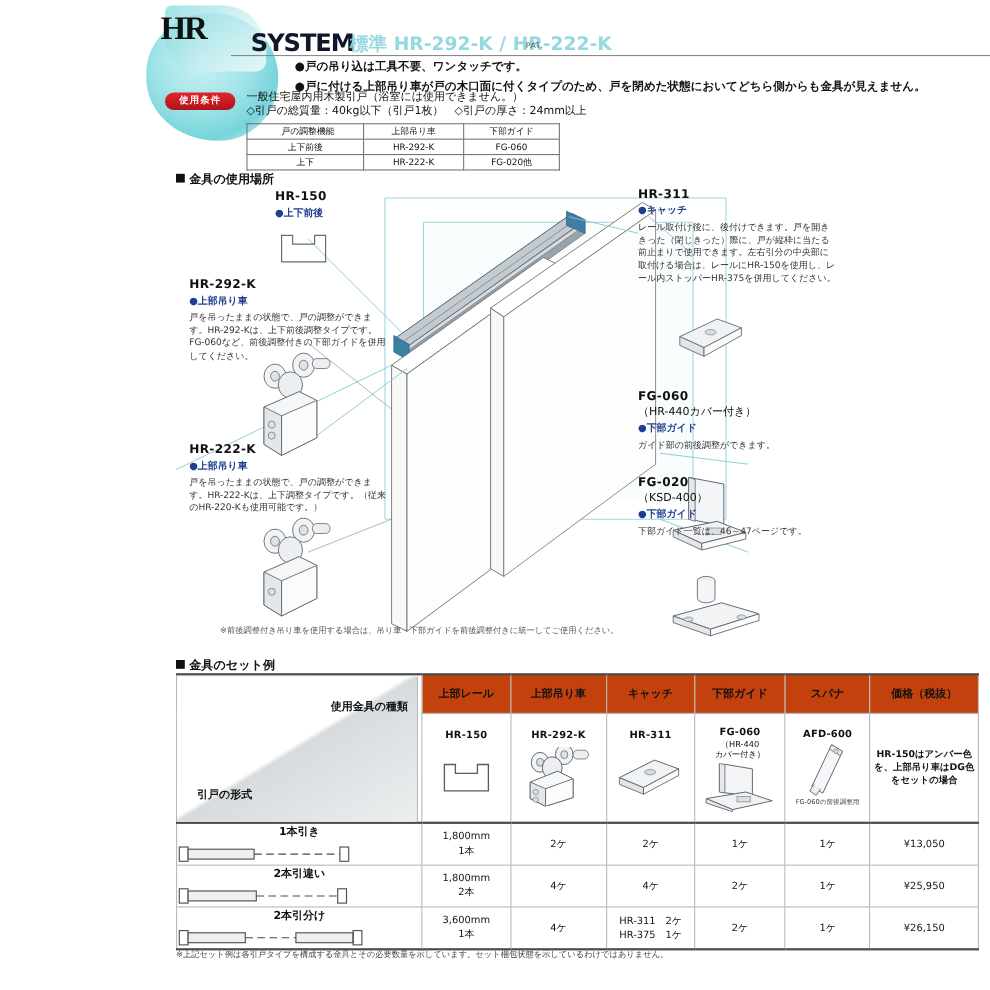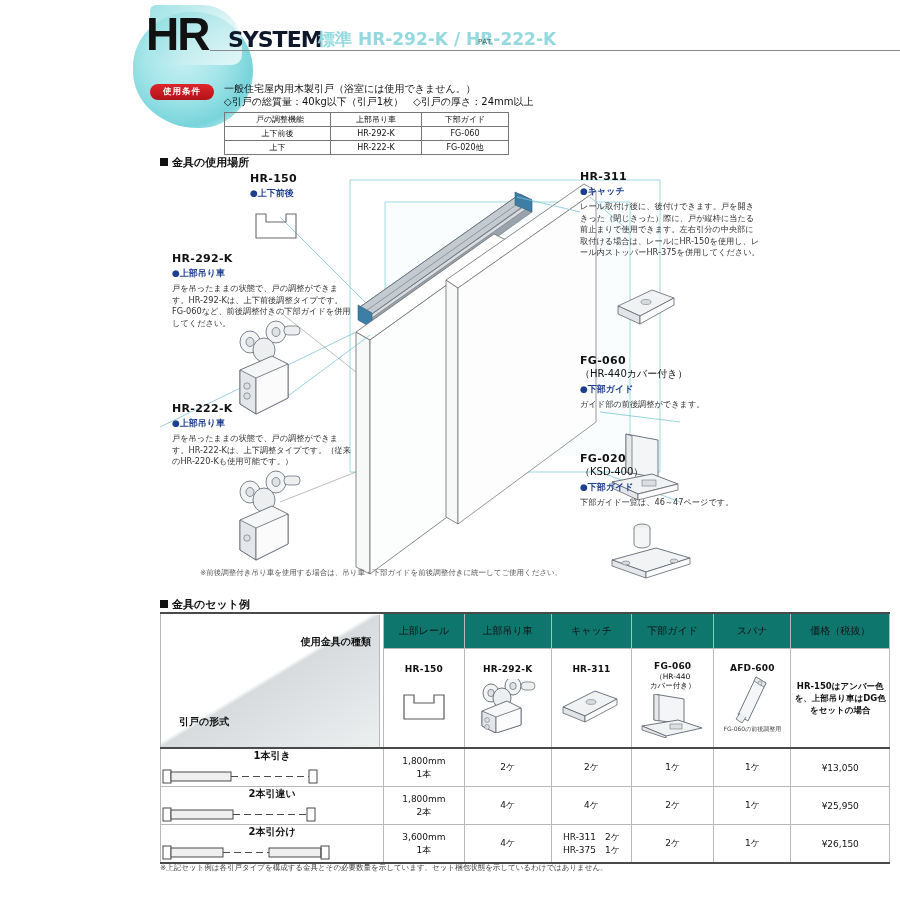--- a/index.html
+++ b/index.html
@@ -21,22 +21,22 @@
     border-radius:50% 50% 45% 55%/ 48% 52% 50% 50%;
     opacity:.85;
   }
   .logo-blob2{
     position:absolute;left:150px;top:5px;width:92px;height:60px;
     background:linear-gradient(130deg,#7fd9dd 0%, #cdeff1 60%, #ffffff 100%);
     border-radius:6px 40px 10px 30px;opacity:.75;
   }
   .logo-hr{
     position:absolute;left:146px;top:11px;
-    font-family:Liberation Sans, sans-serif;
-    font-weight:bold;font-size:46px;letter-spacing:-2px;color:#111;
+    font-family:Liberation Serif, serif;
+    font-weight:bold;font-size:30px;letter-spacing:-2px;color:#111;
     line-height:1;
   }
   .logo-system{
     position:absolute;left:228px;top:27px;
     font-weight:bold;font-size:22px;letter-spacing:-1px;color:#0f172a;text-align:right;
   }
   .logo-models{
     position:absolute;left:318px;top:28px;
     font-weight:bold;font-size:17px;letter-spacing:0px;
     color:#8fd8de;opacity:.95;white-space:nowrap;
@@ -96,21 +96,21 @@
   table.set td,table.set th{border:1px solid #b9b9b9;padding:0;vertical-align:middle;text-align:center;}
   table.set .thick-top{border-top:2px solid #4a4a4a;}
   table.set .thick-bot{border-bottom:2px solid #4a4a4a;}
   .corner{
     position:relative;height:132px;width:218px;
     background:linear-gradient(to bottom right,#ffffff 0%,#ffffff 48%,#d7dbdd 50%,#eceff0 100%);
     border-right:1px solid #b9b9b9;
   }
   .corner .t1{position:absolute;right:8px;top:20px;font-weight:bold;font-size:10px;}
   .corner .t2{position:absolute;left:18px;bottom:18px;font-weight:bold;font-size:10px;}
-  .hdr-cell{height:34px;font-weight:normal;font-size:10px;background:#0f766e;}
+  .hdr-cell{height:34px;font-weight:bold;font-size:10px;background:#c2410c;}
   .code-cell{height:98px;font-size:9px;vertical-align:top;padding-top:6px;}
   .code-cell .cc{font-weight:bold;font-size:9px;letter-spacing:.2px;}
   .code-cell .sub2{font-size:7.5px;line-height:9px;margin-top:1px;}
   .code-cell .icon{margin-top:6px;height:52px;display:flex;align-items:center;justify-content:center;}
   .code-cell .undertxt{font-size:6px;color:#444;margin-top:2px;}
   .price-note{font-size:8.5px;line-height:12px;font-weight:bold;padding:6px 8px;text-align:left;}
   .row-label{text-align:left;padding:4px 0 4px 8px;width:218px;}
   .row-label .nm{font-weight:bold;font-size:10px;display:block;margin-bottom:3px;}
   .qty{font-size:9px;margin-top:40px;}
   .len{font-size:9px;line-height:13px;}
@@ -127,20 +127,24 @@
 
   <div class="header">
     <div class="logo-blob"></div>
     <div class="logo-blob2"></div>
     <div class="logo-hr">HR</div>
     <div class="logo-system">SYSTEM</div>
     <div class="logo-models">標準 HR-292-K / HR-222-K</div>
     <div class="logo-pat">PAT.</div>
     <div class="hr-rule"></div>
 
+    <div class="bullets">
+      <p>●戸の吊り込は工具不要、ワンタッチです。</p>
+      <p>●戸に付ける上部吊り車が戸の木口面に付くタイプのため、戸を閉めた状態においてどちら側からも金具が見えません。</p>
+    </div>
 
     <div class="cond-badge">使用条件</div>
     <div class="cond-lines">
       <div>一般住宅屋内用木製引戸（浴室には使用できません。）</div>
       <div>◇引戸の総質量：40kg以下（引戸1枚）　◇引戸の厚さ：24mm以上</div>
     </div>
 
     <table class="spec-table">
       <tbody>
           <tr>
@@ -295,21 +299,21 @@
       <div class="body">レール取付け後に、後付けできます。戸を開ききった（閉じきった）際に、戸が縦枠に当たる前止まりで使用できます。左右引分の中央部に取付ける場合は、レールにHR-150を使用し、レール内ストッパーHR-375を併用してください。</div>
     </div>
 
     <div class="callout" style="left:420px;top:182px;width:180px;">
       <div class="code">FG-060</div>
       <div class="paren">（HR-440カバー付き）</div>
       <div class="sub">●下部ガイド</div>
       <div class="body">ガイド部の前後調整ができます。</div>
     </div>
 
-    <div class="callout" style="left:420px;top:280px;width:180px;">
+    <div class="callout" style="left:420px;top:260px;width:180px;">
       <div class="code">FG-020</div>
       <div class="paren">（KSD-400）</div>
       <div class="sub">●下部ガイド</div>
       <div class="body">下部ガイド一覧は、46～47ページです。</div>
     </div>
   </div>
 
   <div class="note-foot">※前後調整付き吊り車を使用する場合は、吊り車・下部ガイドを前後調整付きに統一してご使用ください。</div>
 
   <div class="sec-head" style="left:160px;top:597px;">

